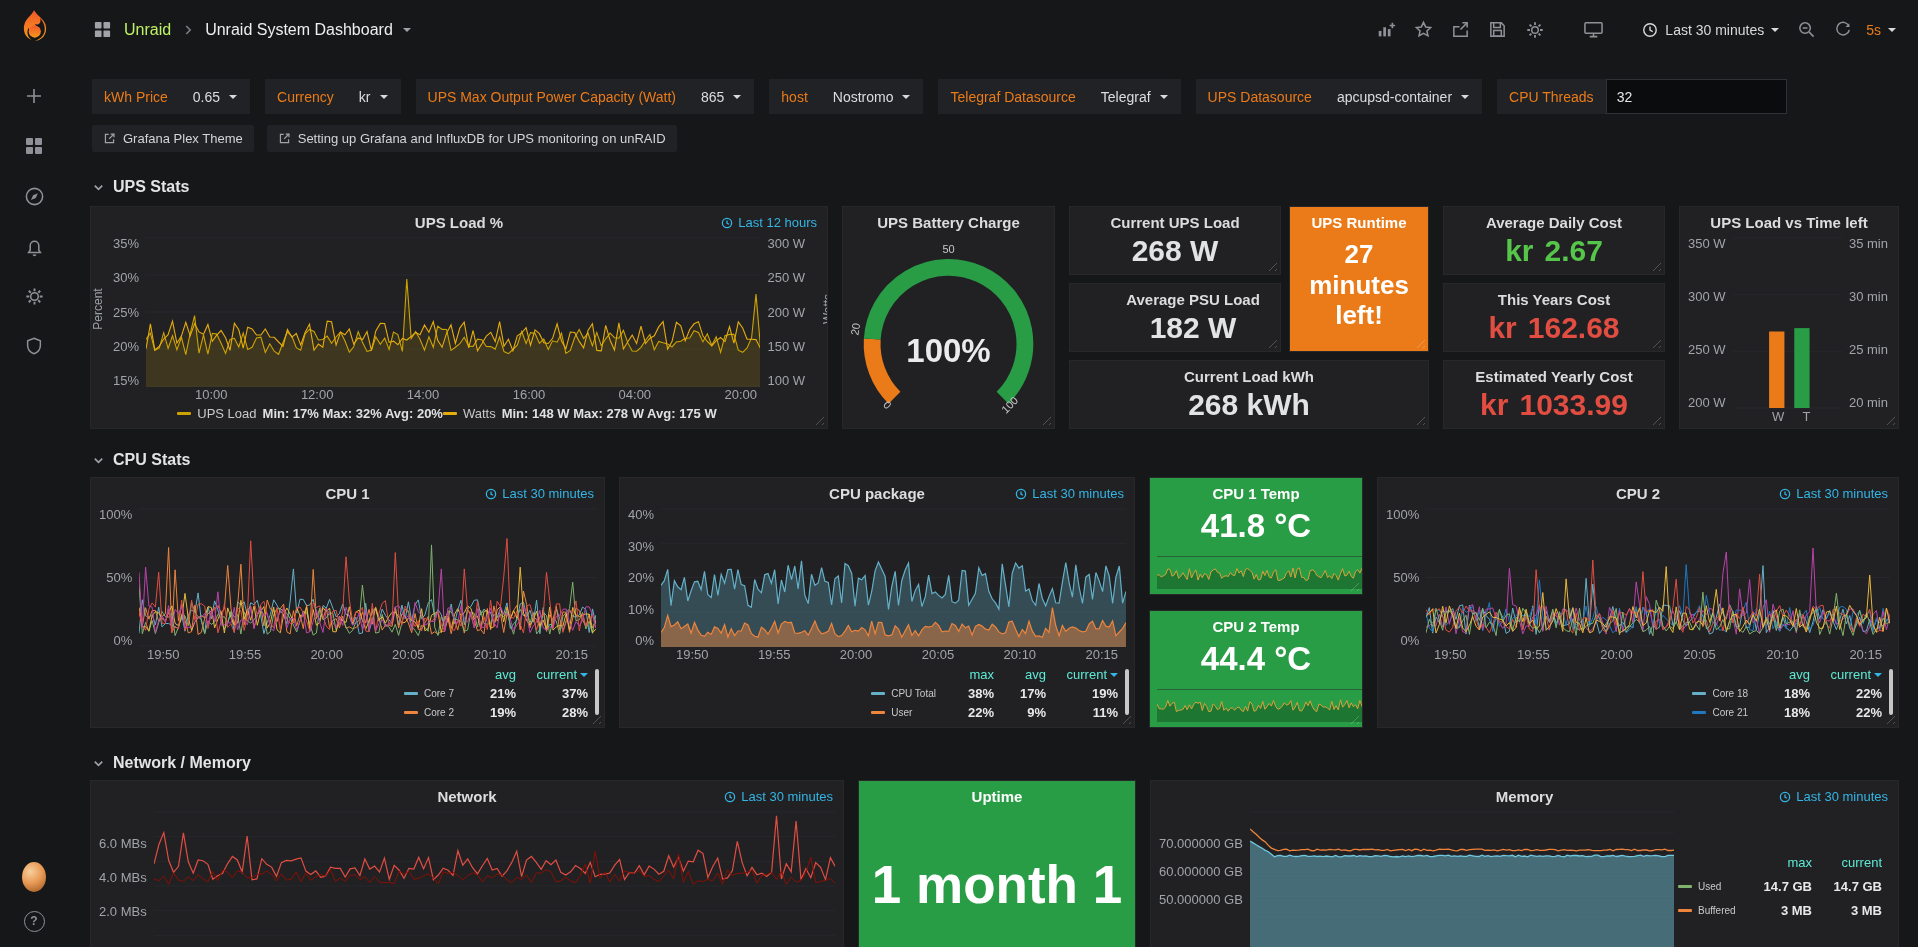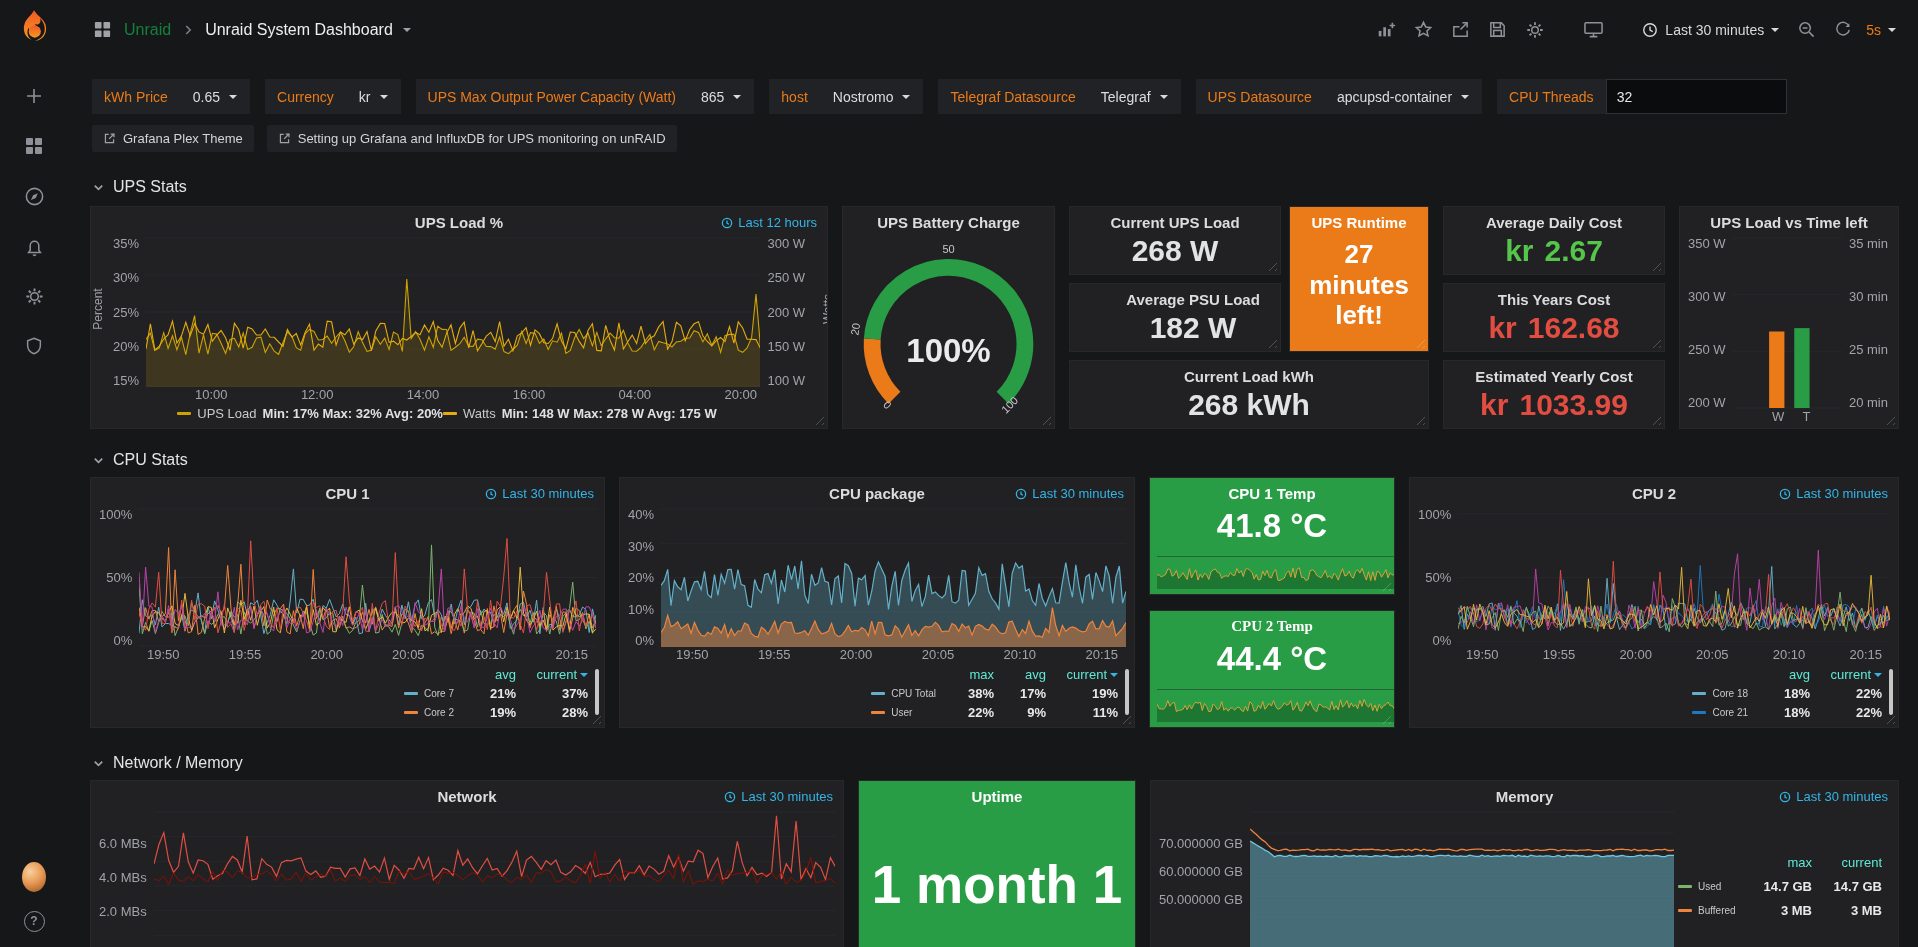--- a/index.html
+++ b/index.html
@@ -14,42 +14,42 @@
 .side-icons{display:flex;flex-direction:column;align-items:center;gap:26px;margin-top:38px;}
 .sicon{width:24px;height:24px;display:flex;align-items:center;justify-content:center;}
 .sicon svg{stroke:#8e9197;fill:none;stroke-width:1.6;}
 .side-bottom{margin-top:auto;display:flex;flex-direction:column;align-items:center;gap:20px;padding-bottom:14px;}
 .avatar-img{width:30px;height:30px;border-radius:50%;display:block;background:radial-gradient(circle at 35% 32%,#f6cf9d 0%,#e89a55 45%,#b46a30 80%,#8a4d22 100%);}
 .help-circle{width:21px;height:21px;border-radius:50%;border:1.5px solid #8e9197;color:#8e9197;display:flex;align-items:center;justify-content:center;font-size:12px;font-weight:700;}
 
 .main{flex:1;display:flex;flex-direction:column;min-width:0;}
 .topnav{height:59px;flex:none;display:flex;align-items:center;padding:0 14px 0 22px;}
 .crumbs{display:flex;align-items:center;gap:10px;}
-.crumb-app{font-size:16px;color:#15803d;text-align:center;}
+.crumb-app{font-size:16px;color:#bef264;text-align:center;}
 .crumb-dash{font-size:16px;color:#eeeeef;font-weight:500;}
 .nav-actions{margin-left:auto;display:flex;align-items:center;gap:2px;}
 .nbtn{display:flex;align-items:center;gap:7px;padding:6px 8px;color:#9fa2a7;font-size:14px;}
 .nbtn svg{stroke:#8e9197;fill:none;stroke-width:1.6;}
 .nbtn.spaced{margin-left:20px;}
 .time-btn{color:#d8d9da;margin-left:20px;}
 .time-btn svg{stroke:#d8d9da;}
 .refresh-text{color:#eb7b18;font-size:14px;}
 .caret{width:0;height:0;border-left:4px solid transparent;border-right:4px solid transparent;border-top:4px solid #9fa2a7;display:inline-block;}
 .caret.light{border-top-color:#d8d9da;}
 
 .submenu{display:flex;gap:15px;padding:20px 0 0 24px;flex-wrap:nowrap;}
 .var-pill{display:flex;align-items:center;height:35px;background:#202226;font-size:14px;}
 .var-label{color:#eb7b18;font-weight:500;padding:0 12px;white-space:nowrap;}
 .var-value{color:#dcdde0;display:flex;align-items:center;gap:9px;padding:0 13px;height:100%;white-space:nowrap;}
 .var-input{background:#0b0c0e;border:1px solid #2c3235;color:#e4e5e7;width:181px;height:35px;padding:0 10px;font-size:14px;}
 .dash-links{display:flex;gap:13px;padding:11px 0 0 24px;}
 .dash-link{display:flex;align-items:center;gap:7px;background:#202226;border-radius:2px;padding:0 11px;height:27px;font-size:13px;color:#d3d4d6;}
 .dash-link svg{stroke:#9fa2a7;fill:none;stroke-width:1.5;}
 
-.row-header{display:flex;align-items:center;gap:8px;margin:26px 0 0 24px;font-size:16px;color:#e3e4e6;font-weight:400;}
+.row-header{display:flex;align-items:center;gap:8px;margin:26px 0 0 24px;font-size:16px;color:#e3e4e6;font-weight:700;}
 .row-header.rh-cpu{margin-top:22px;}
 .row-header svg{stroke:#9fa2a7;fill:none;stroke-width:1.8;}
 .prow{display:flex;gap:14px;margin:10px 19px 0 22px;}
 .prow-ups{height:248px;}
 .prow-cpu{height:251px;margin-top:8px;}
 .prow-net{height:248px;margin-top:8px;}
 .panel{background:#212124;border:1px solid #28282b;position:relative;display:flex;flex-direction:column;overflow:hidden;}
 .panel::after{content:'';position:absolute;right:3px;bottom:3px;width:12px;height:12px;background:repeating-linear-gradient(135deg,transparent 0 3px,rgba(255,255,255,0.22) 3px 4px);clip-path:polygon(100% 0,100% 100%,0 100%);}
 .panel-header{flex:none;text-align:center;font-size:15px;font-weight:600;color:#dcdcdd;padding:7px 6px 2px;white-space:nowrap;cursor:pointer;}
 .trange{position:absolute;top:8px;right:10px;display:flex;align-items:center;gap:5px;font-size:13px;color:#33b5e5;cursor:pointer;}
@@ -77,21 +77,21 @@
 .cols3{grid-template-columns:auto 50px 44px 64px;}
 .th{color:#5eead4;font-size:13px;text-align:right;display:flex;justify-content:flex-end;align-items:center;gap:3px;}
 .th .caret{border-top-color:#33b5e5;}
 .tname{display:flex;align-items:center;gap:6px;font-size:10px;color:#c8c9ca;cursor:pointer;}
 .tval{text-align:right;font-size:13px;font-weight:700;color:#e8e8e9;}
 .legend-scroll{position:absolute;right:5px;bottom:12px;width:4px;height:46px;border-radius:2px;background:rgba(255,255,255,0.75);}
 
 .cluster{width:360px;flex:none;display:grid;grid-template-columns:1fr 140px;grid-template-rows:1fr 1fr 1fr;gap:8px;}
 .pcol{width:222px;flex:none;display:flex;flex-direction:column;gap:8px;}
 .pcol .panel{flex:1;}
-.tempcol{width:246px;flex:none;display:flex;flex-direction:column;gap:15px;}
+.tempcol{width:214px;flex:none;display:flex;flex-direction:column;gap:15px;}
 .tempcol .panel{flex:1;}
 .stat-value{text-align:center;font-size:30px;font-weight:700;color:#e2e3e4;margin-top:1px;white-space:nowrap;}
 .stat-value .unit{margin-right:11px;}
 .runtime{grid-column:2;grid-row:1/3;}
 .kwh{grid-column:1/3;grid-row:3;}
 .runtime-value{text-align:center;font-size:26px;font-weight:700;line-height:1.18;color:#fff;margin-top:6px;padding:0 6px;}
 .temp-value{text-align:center;font-size:33px;font-weight:700;color:#fff;margin-top:3px;}
 .spark{position:absolute;left:7px;right:7px;bottom:5px;height:33px;}
 .uptime-wrap{flex:1;display:flex;align-items:center;justify-content:center;}
 .uptime-value{font-size:53px;font-weight:700;color:#fff;white-space:nowrap;}
@@ -635,21 +635,21 @@
         <div class="panel" style="background: rgb(41, 156, 70);">
           <div class="panel-header" style="color:#fff;">CPU 1 Temp</div>
           <div class="temp-value">41.8 °C</div>
           <svg class="spark" viewBox="0 0 300 33">
               <line x1="0" y1="NaN" x2="300" y2="NaN" stroke="#26282c" stroke-width="1"></line>
               <path d="M0.0 19.0 L2.2 18.8 L4.3 21.0 L6.5 19.7 L8.6 18.5 L10.8 13.0 L12.9 13.3 L15.1 20.2 L17.3 18.9 L19.4 14.5 L21.6 22.3 L23.7 20.3 L25.9 16.7 L28.1 20.3 L30.2 23.5 L32.4 12.7 L34.5 22.0 L36.7 17.4 L38.8 13.9 L41.0 24.1 L43.2 18.3 L45.3 21.7 L47.5 17.5 L49.6 18.6 L51.8 23.5 L54.0 15.9 L56.1 14.1 L58.3 12.9 L60.4 16.2 L62.6 17.0 L64.7 22.3 L66.9 20.4 L69.1 19.7 L71.2 20.6 L73.4 16.4 L75.5 19.1 L77.7 19.6 L79.9 12.5 L82.0 17.1 L84.2 14.8 L86.3 20.6 L88.5 13.3 L90.6 12.6 L92.8 14.3 L95.0 16.3 L97.1 23.1 L99.3 18.5 L101.4 24.0 L103.6 23.4 L105.8 15.2 L107.9 19.6 L110.1 14.4 L112.2 21.1 L114.4 21.9 L116.5 16.1 L118.7 13.6 L120.9 24.3 L123.0 24.4 L125.2 23.1 L127.3 22.0 L129.5 16.8 L131.7 14.8 L133.8 21.1 L136.0 11.9 L138.1 21.9 L140.3 12.9 L142.4 11.9 L144.6 21.4 L146.8 21.5 L148.9 24.6 L151.1 23.6 L153.2 14.7 L155.4 13.9 L157.6 15.2 L159.7 19.3 L161.9 20.6 L164.0 21.8 L166.2 18.5 L168.3 14.4 L170.5 21.5 L172.7 19.7 L174.8 22.6 L177.0 17.4 L179.1 19.5 L181.3 24.1 L183.5 17.4 L185.6 12.7 L187.8 20.0 L189.9 19.3 L192.1 15.1 L194.2 20.3 L196.4 22.2 L198.6 15.5 L200.7 13.7 L202.9 17.1 L205.0 12.4 L207.2 18.7 L209.4 24.1 L211.5 15.7 L213.7 24.7 L215.8 15.8 L218.0 24.4 L220.1 15.4 L222.3 16.2 L224.5 21.2 L226.6 18.0 L228.8 13.6 L230.9 21.8 L233.1 16.9 L235.3 18.9 L237.4 18.6 L239.6 16.5 L241.7 12.7 L243.9 24.5 L246.0 15.0 L248.2 19.4 L250.4 15.0 L252.5 16.7 L254.7 14.1 L256.8 17.1 L259.0 16.1 L261.2 13.8 L263.3 18.6 L265.5 13.5 L267.6 19.3 L269.8 24.0 L271.9 22.1 L274.1 21.6 L276.3 16.1 L278.4 23.8 L280.6 15.1 L282.7 19.4 L284.9 12.0 L287.1 20.8 L289.2 16.7 L291.4 19.1 L293.5 23.3 L295.7 20.4 L297.8 17.2 L300.0 21.9 L 300 33 L 0 33 Z" fill="#14501f" fill-opacity="0.5" stroke="none"></path>
               <path d="M0.0 19.0 L2.2 18.8 L4.3 21.0 L6.5 19.7 L8.6 18.5 L10.8 13.0 L12.9 13.3 L15.1 20.2 L17.3 18.9 L19.4 14.5 L21.6 22.3 L23.7 20.3 L25.9 16.7 L28.1 20.3 L30.2 23.5 L32.4 12.7 L34.5 22.0 L36.7 17.4 L38.8 13.9 L41.0 24.1 L43.2 18.3 L45.3 21.7 L47.5 17.5 L49.6 18.6 L51.8 23.5 L54.0 15.9 L56.1 14.1 L58.3 12.9 L60.4 16.2 L62.6 17.0 L64.7 22.3 L66.9 20.4 L69.1 19.7 L71.2 20.6 L73.4 16.4 L75.5 19.1 L77.7 19.6 L79.9 12.5 L82.0 17.1 L84.2 14.8 L86.3 20.6 L88.5 13.3 L90.6 12.6 L92.8 14.3 L95.0 16.3 L97.1 23.1 L99.3 18.5 L101.4 24.0 L103.6 23.4 L105.8 15.2 L107.9 19.6 L110.1 14.4 L112.2 21.1 L114.4 21.9 L116.5 16.1 L118.7 13.6 L120.9 24.3 L123.0 24.4 L125.2 23.1 L127.3 22.0 L129.5 16.8 L131.7 14.8 L133.8 21.1 L136.0 11.9 L138.1 21.9 L140.3 12.9 L142.4 11.9 L144.6 21.4 L146.8 21.5 L148.9 24.6 L151.1 23.6 L153.2 14.7 L155.4 13.9 L157.6 15.2 L159.7 19.3 L161.9 20.6 L164.0 21.8 L166.2 18.5 L168.3 14.4 L170.5 21.5 L172.7 19.7 L174.8 22.6 L177.0 17.4 L179.1 19.5 L181.3 24.1 L183.5 17.4 L185.6 12.7 L187.8 20.0 L189.9 19.3 L192.1 15.1 L194.2 20.3 L196.4 22.2 L198.6 15.5 L200.7 13.7 L202.9 17.1 L205.0 12.4 L207.2 18.7 L209.4 24.1 L211.5 15.7 L213.7 24.7 L215.8 15.8 L218.0 24.4 L220.1 15.4 L222.3 16.2 L224.5 21.2 L226.6 18.0 L228.8 13.6 L230.9 21.8 L233.1 16.9 L235.3 18.9 L237.4 18.6 L239.6 16.5 L241.7 12.7 L243.9 24.5 L246.0 15.0 L248.2 19.4 L250.4 15.0 L252.5 16.7 L254.7 14.1 L256.8 17.1 L259.0 16.1 L261.2 13.8 L263.3 18.6 L265.5 13.5 L267.6 19.3 L269.8 24.0 L271.9 22.1 L274.1 21.6 L276.3 16.1 L278.4 23.8 L280.6 15.1 L282.7 19.4 L284.9 12.0 L287.1 20.8 L289.2 16.7 L291.4 19.1 L293.5 23.3 L295.7 20.4 L297.8 17.2 L300.0 21.9 " fill="none" stroke="#d9a23a" stroke-width="1"></path>
             </svg>
         </div>
         <div class="panel" style="background: rgb(41, 156, 70);">
-          <div class="panel-header" style="color:#fff;font-family:Liberation Serif, serif;">CPU 2 Temp</div>
+          <div class="panel-header" style="color:#fff;">CPU 2 Temp</div>
           <div class="temp-value">44.4 °C</div>
           <svg class="spark" viewBox="0 0 300 33">
               <line x1="0" y1="NaN" x2="300" y2="NaN" stroke="#26282c" stroke-width="1"></line>
               <path d="M0.0 15.0 L2.2 19.8 L4.3 19.9 L6.5 20.2 L8.6 18.2 L10.8 11.5 L12.9 17.2 L15.1 14.3 L17.3 13.4 L19.4 22.6 L21.6 21.4 L23.7 21.1 L25.9 20.5 L28.1 16.5 L30.2 20.8 L32.4 15.8 L34.5 20.0 L36.7 15.7 L38.8 13.0 L41.0 14.4 L43.2 13.1 L45.3 21.5 L47.5 14.4 L49.6 17.5 L51.8 22.7 L54.0 22.2 L56.1 14.9 L58.3 17.0 L60.4 20.6 L62.6 19.5 L64.7 12.5 L66.9 21.4 L69.1 19.1 L71.2 22.2 L73.4 19.1 L75.5 19.1 L77.7 21.2 L79.9 18.7 L82.0 18.0 L84.2 21.2 L86.3 22.7 L88.5 17.4 L90.6 22.1 L92.8 12.8 L95.0 15.0 L97.1 22.3 L99.3 21.3 L101.4 16.2 L103.6 19.5 L105.8 12.4 L107.9 20.3 L110.1 17.5 L112.2 14.4 L114.4 17.1 L116.5 11.5 L118.7 17.5 L120.9 20.3 L123.0 19.3 L125.2 17.4 L127.3 13.7 L129.5 16.2 L131.7 15.2 L133.8 11.7 L136.0 21.2 L138.1 18.4 L140.3 13.3 L142.4 21.4 L144.6 22.1 L146.8 18.4 L148.9 12.9 L151.1 16.8 L153.2 11.8 L155.4 17.8 L157.6 21.2 L159.7 22.7 L161.9 15.1 L164.0 15.8 L166.2 18.2 L168.3 17.8 L170.5 19.1 L172.7 21.0 L174.8 12.4 L177.0 20.5 L179.1 16.7 L181.3 21.0 L183.5 10.8 L185.6 18.2 L187.8 15.7 L189.9 11.6 L192.1 18.9 L194.2 13.9 L196.4 17.7 L198.6 15.8 L200.7 19.8 L202.9 11.4 L205.0 17.4 L207.2 10.3 L209.4 16.1 L211.5 18.2 L213.7 14.4 L215.8 21.7 L218.0 16.0 L220.1 22.3 L222.3 15.3 L224.5 19.7 L226.6 16.7 L228.8 15.7 L230.9 13.0 L233.1 16.6 L235.3 16.9 L237.4 20.0 L239.6 22.7 L241.7 17.1 L243.9 19.4 L246.0 15.2 L248.2 17.4 L250.4 11.5 L252.5 15.0 L254.7 13.5 L256.8 14.7 L259.0 10.3 L261.2 17.4 L263.3 12.8 L265.5 21.7 L267.6 18.6 L269.8 16.5 L271.9 16.2 L274.1 13.9 L276.3 13.9 L278.4 14.5 L280.6 13.9 L282.7 17.0 L284.9 16.7 L287.1 19.3 L289.2 17.5 L291.4 16.6 L293.5 13.2 L295.7 13.9 L297.8 18.7 L300.0 14.9 L 300 33 L 0 33 Z" fill="#14501f" fill-opacity="0.5" stroke="none"></path>
               <path d="M0.0 15.0 L2.2 19.8 L4.3 19.9 L6.5 20.2 L8.6 18.2 L10.8 11.5 L12.9 17.2 L15.1 14.3 L17.3 13.4 L19.4 22.6 L21.6 21.4 L23.7 21.1 L25.9 20.5 L28.1 16.5 L30.2 20.8 L32.4 15.8 L34.5 20.0 L36.7 15.7 L38.8 13.0 L41.0 14.4 L43.2 13.1 L45.3 21.5 L47.5 14.4 L49.6 17.5 L51.8 22.7 L54.0 22.2 L56.1 14.9 L58.3 17.0 L60.4 20.6 L62.6 19.5 L64.7 12.5 L66.9 21.4 L69.1 19.1 L71.2 22.2 L73.4 19.1 L75.5 19.1 L77.7 21.2 L79.9 18.7 L82.0 18.0 L84.2 21.2 L86.3 22.7 L88.5 17.4 L90.6 22.1 L92.8 12.8 L95.0 15.0 L97.1 22.3 L99.3 21.3 L101.4 16.2 L103.6 19.5 L105.8 12.4 L107.9 20.3 L110.1 17.5 L112.2 14.4 L114.4 17.1 L116.5 11.5 L118.7 17.5 L120.9 20.3 L123.0 19.3 L125.2 17.4 L127.3 13.7 L129.5 16.2 L131.7 15.2 L133.8 11.7 L136.0 21.2 L138.1 18.4 L140.3 13.3 L142.4 21.4 L144.6 22.1 L146.8 18.4 L148.9 12.9 L151.1 16.8 L153.2 11.8 L155.4 17.8 L157.6 21.2 L159.7 22.7 L161.9 15.1 L164.0 15.8 L166.2 18.2 L168.3 17.8 L170.5 19.1 L172.7 21.0 L174.8 12.4 L177.0 20.5 L179.1 16.7 L181.3 21.0 L183.5 10.8 L185.6 18.2 L187.8 15.7 L189.9 11.6 L192.1 18.9 L194.2 13.9 L196.4 17.7 L198.6 15.8 L200.7 19.8 L202.9 11.4 L205.0 17.4 L207.2 10.3 L209.4 16.1 L211.5 18.2 L213.7 14.4 L215.8 21.7 L218.0 16.0 L220.1 22.3 L222.3 15.3 L224.5 19.7 L226.6 16.7 L228.8 15.7 L230.9 13.0 L233.1 16.6 L235.3 16.9 L237.4 20.0 L239.6 22.7 L241.7 17.1 L243.9 19.4 L246.0 15.2 L248.2 17.4 L250.4 11.5 L252.5 15.0 L254.7 13.5 L256.8 14.7 L259.0 10.3 L261.2 17.4 L263.3 12.8 L265.5 21.7 L267.6 18.6 L269.8 16.5 L271.9 16.2 L274.1 13.9 L276.3 13.9 L278.4 14.5 L280.6 13.9 L282.7 17.0 L284.9 16.7 L287.1 19.3 L289.2 17.5 L291.4 16.6 L293.5 13.2 L295.7 13.9 L297.8 18.7 L300.0 14.9 " fill="none" stroke="#d9a23a" stroke-width="1"></path>
             </svg>
         </div>
       </div>
 
       <div class="panel p-cpu2">

